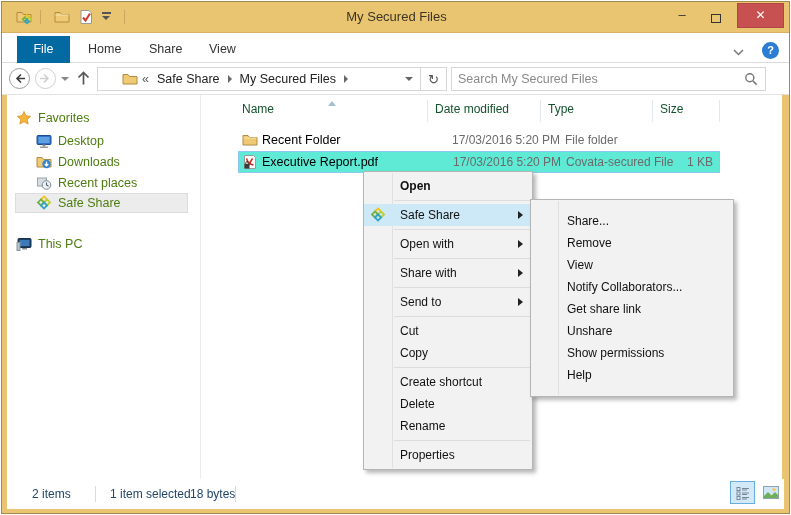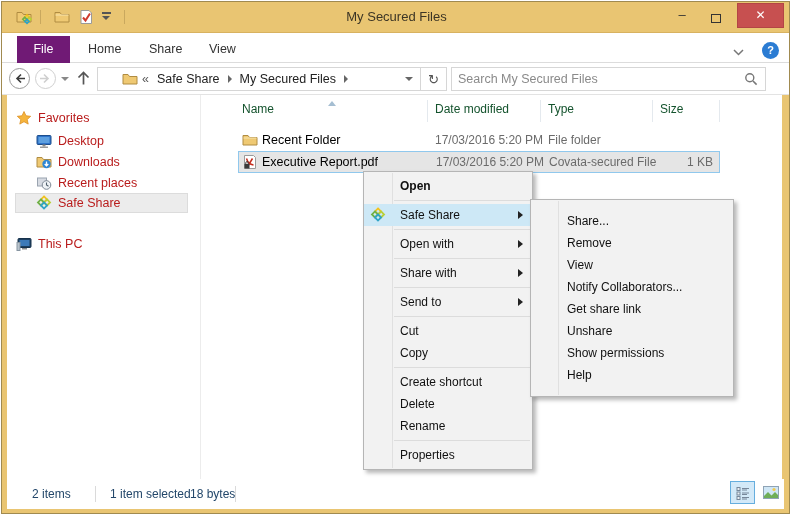--- a/index.html
+++ b/index.html
@@ -16,45 +16,45 @@
   .frame-right{right:0;top:31px;width:7px;height:469px;background:#e9c572;}
   .frame-bottom{left:0;bottom:0;width:789px;height:13px;background:#e9c572;}
   .qat-sep{width:1px;height:14px;background:#c9a85e;top:8px;}
   .win-title{top:7px;left:0;width:789px;text-align:center;font-size:13px;color:#3c3525;}
   .winbtn{top:4px;width:26px;height:20px;text-align:center;line-height:18px;color:#333;font-size:13px;}
   .close-btn{top:1px;right:7px;width:47px;height:25px;background:#c75050;border:1px solid #b34545;
     color:#fff;text-align:center;line-height:23px;font-size:12px;font-weight:bold;}
   
   .tabrow{left:0;top:31px;width:789px;height:30px;background:#fff;border-bottom:1px solid #dcdcdc;}
   .tab{top:3px;height:27px;line-height:26px;text-align:center;font-size:12.5px;color:#333;padding:0 14px;}
-  .tab.active{background:#701a75;color:#fff;}
+  .tab.active{background:#0369a1;color:#fff;}
   .help-circle{top:9px;width:17px;height:17px;border-radius:50%;background:#2b7cd3;color:#fff;
     text-align:center;line-height:17px;font-size:11px;font-weight:bold;}
   
   .toolbar{left:0;top:61px;width:789px;height:32px;background:#fff;border-bottom:1px solid #e3e3e3;}
   .navcircle{top:5px;width:21px;height:21px;border-radius:50%;border:1px solid #9a9a9a;background:#fff;}
   .navcircle.disabled{border-color:#d0d0d0;}
   .boxfield{top:4px;height:24px;border:1px solid #d6d6d6;background:#fff;display:flex;align-items:center;}
   .crumb{padding:0 4px;font-size:12.5px;color:#222;white-space:nowrap;}
   .tri-r{width:0;height:0;border-left:4px solid #666;border-top:4px solid transparent;border-bottom:4px solid transparent;}
   .tri-d{width:0;height:0;border-top:4px solid #666;border-left:4px solid transparent;border-right:4px solid transparent;}
   .search-input{border:none;outline:none;flex:1;font-family:inherit;font-size:12.5px;color:#333;padding:0 6px;background:transparent;}
   .search-input::placeholder{color:#8a8a8a;}
   
   .sidebar-divider{left:198px;top:93px;width:1px;height:384px;background:#ececec;}
-  .side-item{height:20px;display:flex;align-items:center;gap:6px;font-size:12.5px;color:#b91c1c;text-align:center;}
+  .side-item{height:20px;display:flex;align-items:center;gap:6px;font-size:12.5px;color:#4d7c0f;text-align:center;}
   .side-item.selected{background:#ececec;border:1px solid #dcdcdc;}
   
   .colhead{top:100px;height:20px;font-size:12px;color:#14532d;}
   .colsep{top:98px;width:1px;height:22px;background:#e4e9ee;}
   .sort-tri{width:0;height:0;border-bottom:5px solid #a5bed2;border-left:4px solid transparent;border-right:4px solid transparent;}
   .filerow{left:236px;width:482px;height:21px;display:flex;align-items:center;}
-  .filerow.selected{background:#e5e5e5;border:1px solid #90c8ed;}
+  .filerow.selected{background:#5eead4;border:1px solid #90c8ed;}
   .cell-name{margin-left:4px;color:#000;font-size:12.5px;}
-  .cell{position:absolute;color:#6b6b6b;font-size:12px;}
+  .cell{position:absolute;color:#6b6b6b;font-size:12px;margin-left:17px;}
   
   .menu{background:#f2f2f2;border:1px solid #b5b5b5;box-shadow:3px 3px 4px rgba(0,0,0,.28);padding:3px 0;}
   .gutter{position:absolute;top:1px;bottom:1px;width:1px;background:#e0e0e0;}
   .cm-item{position:relative;height:22px;line-height:22px;padding-left:36px;font-size:12px;color:#111;white-space:nowrap;}
   .cm-item.hl{background:#cde8f6;}
   .cm-arrow{position:absolute;right:9px;top:7px;width:0;height:0;border-left:5px solid #222;border-top:4px solid transparent;border-bottom:4px solid transparent;}
   .cm-sep{height:1px;background:#dcdcdc;margin:3px 2px 3px 30px;}
   .bold{font-weight:bold;}
   
   .statusbar{left:5px;top:477px;width:777px;height:30px;background:#fff;}

